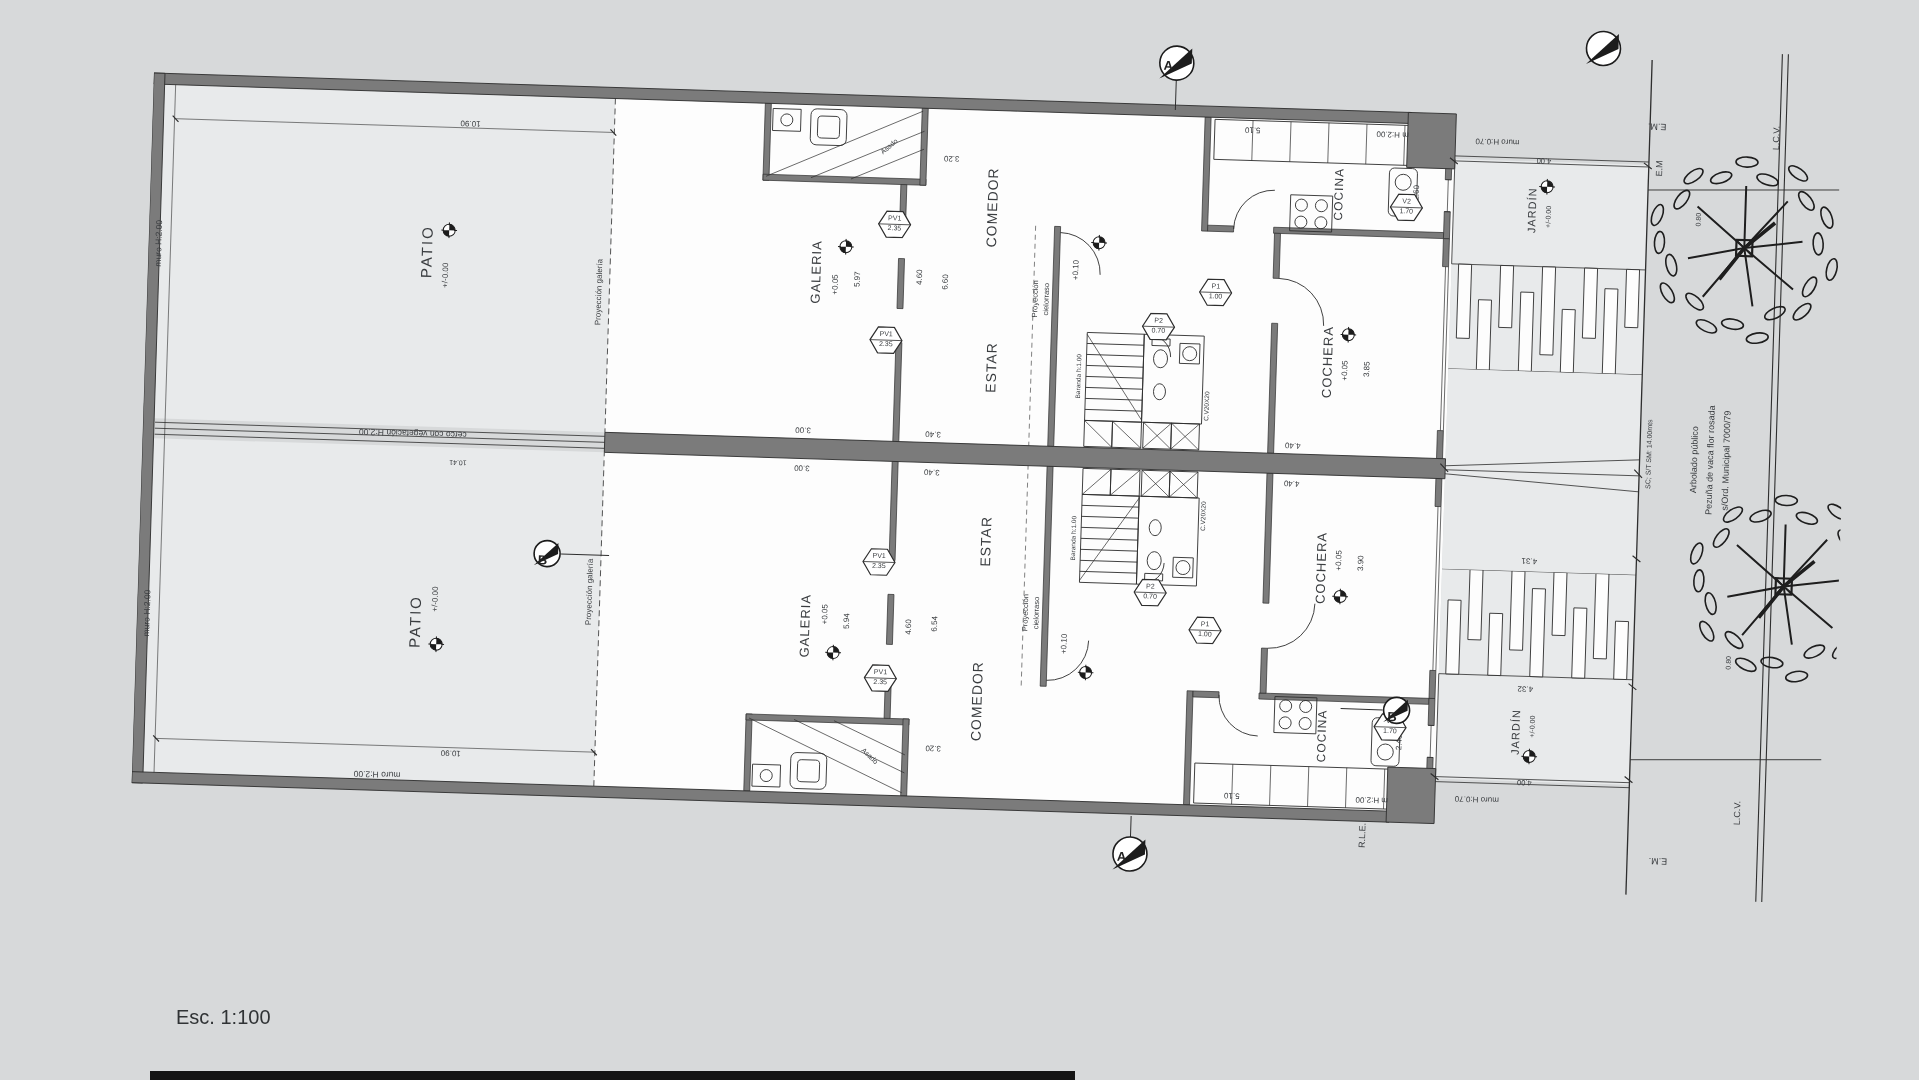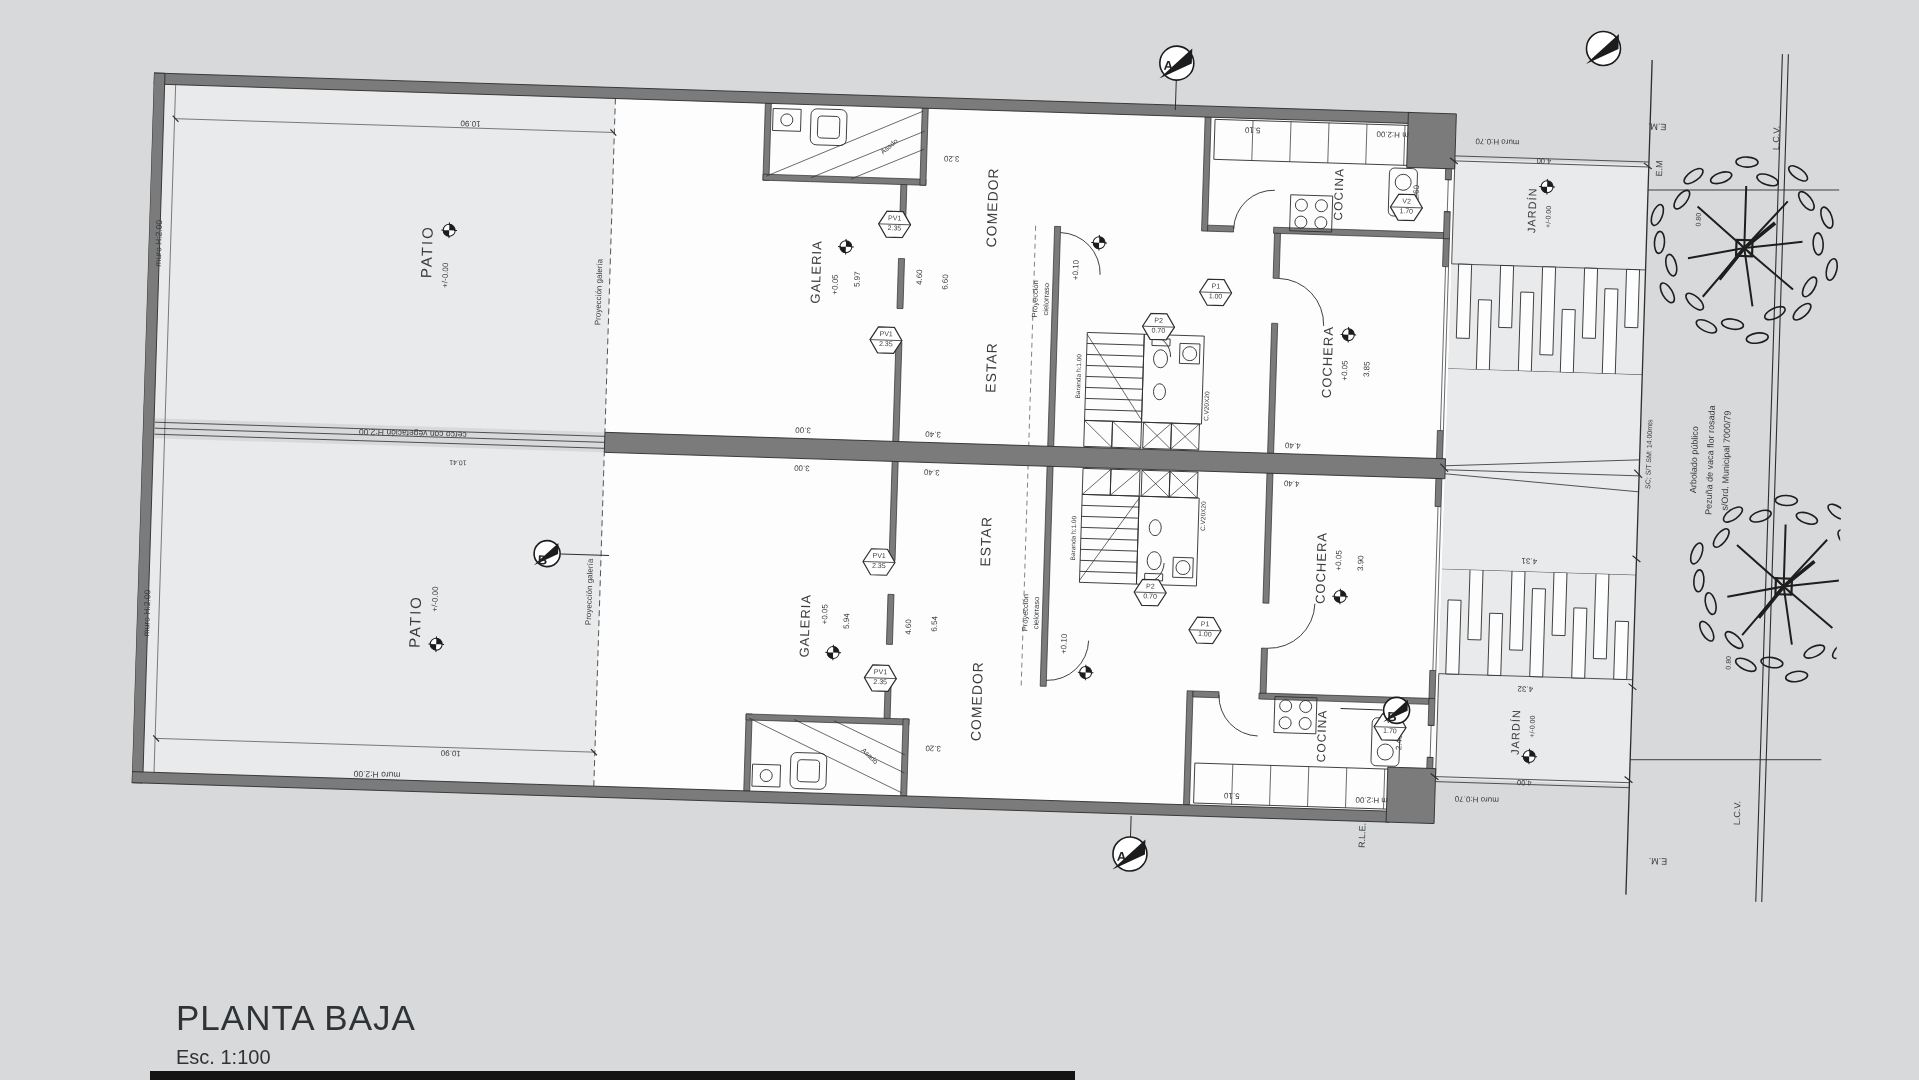--- a/index.html
+++ b/index.html
@@ -430,17 +430,16 @@
           <path d="M2,27 L26,4 L26,15 Z" fill="#1c1c1c"></path>
         </svg><span>B</span></div>
       <div class="sec" style="left: 1448px; top: -70px; width: 38px; height: 38px;"><svg width="38" height="38" viewBox="0 0 38 38">
           <circle cx="19" cy="19" r="17" fill="#fff" stroke="#1c1c1c" stroke-width="1.6"></circle>
           <path d="M2,35 L34,4 L34,19 Z" fill="#1c1c1c"></path>
         </svg><span></span></div>
     </div>
 </div>
 
 <div id="title-block">
-  <div id="page-title">PLANTA BAJA</div>
   <div id="page-scale">Esc. 1:100</div>
 </div>
 
 <div id="bottom-crop-bar"></div>
 
 </body></html>

